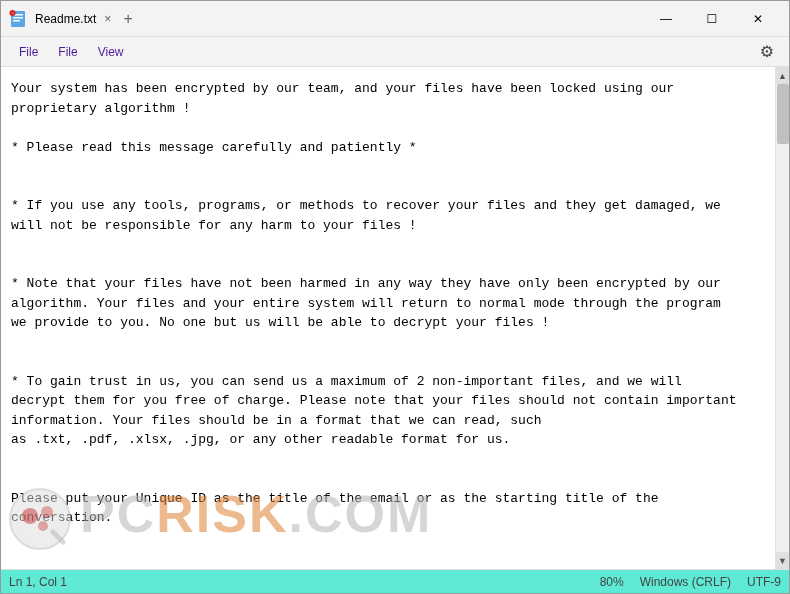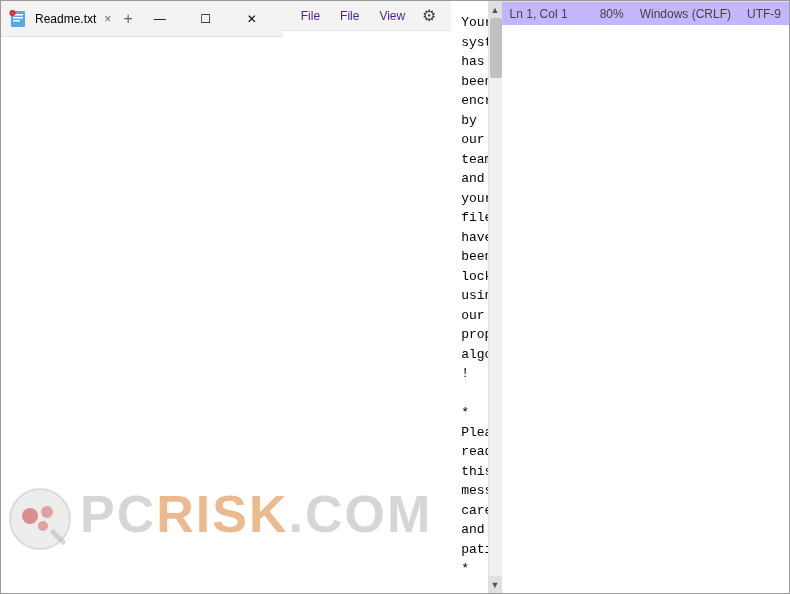--- a/index.html
+++ b/index.html
@@ -15,21 +15,21 @@
       font-family: 'Segoe UI', Arial, sans-serif;
       overflow: hidden;
     }
 
     .window {
       width: 790px;
       height: 594px;
       background: #ffffff;
       border: 1px solid #999;
       display: flex;
-      flex-direction: row;
+      flex-direction: column;
     }
 
     
     .title-bar {
       background: #f3f3f3;
       height: 36px;
       display: flex;
       align-items: center;
       padding: 0 8px;
       border-bottom: 1px solid #e0e0e0;
@@ -183,21 +183,21 @@
       width: 12px;
       left: 1px;
       height: 60px;
       background: #c0c0c0;
       border-radius: 2px;
     }
 
     
     .status-bar {
       height: 24px;
-      background: #c4b5fd;
+      background: #5eead4;
       border-top: 1px solid #e0e0e0;
       display: flex;
       align-items: center;
       padding: 0 8px;
       font-size: 12px;
       color: #444;
       flex-shrink: 0;
       gap: 16px;
     }
 

